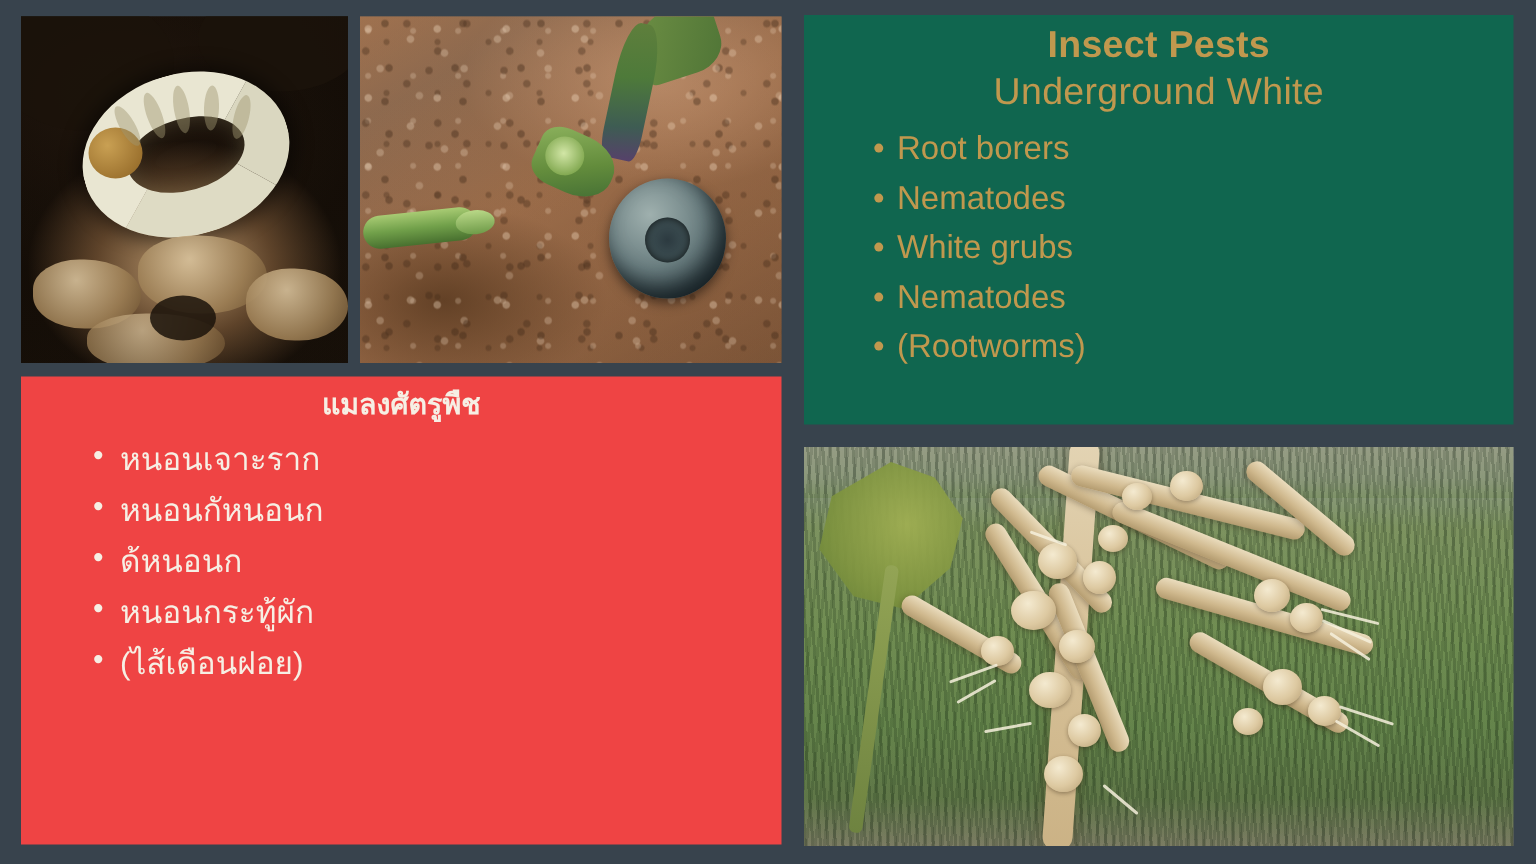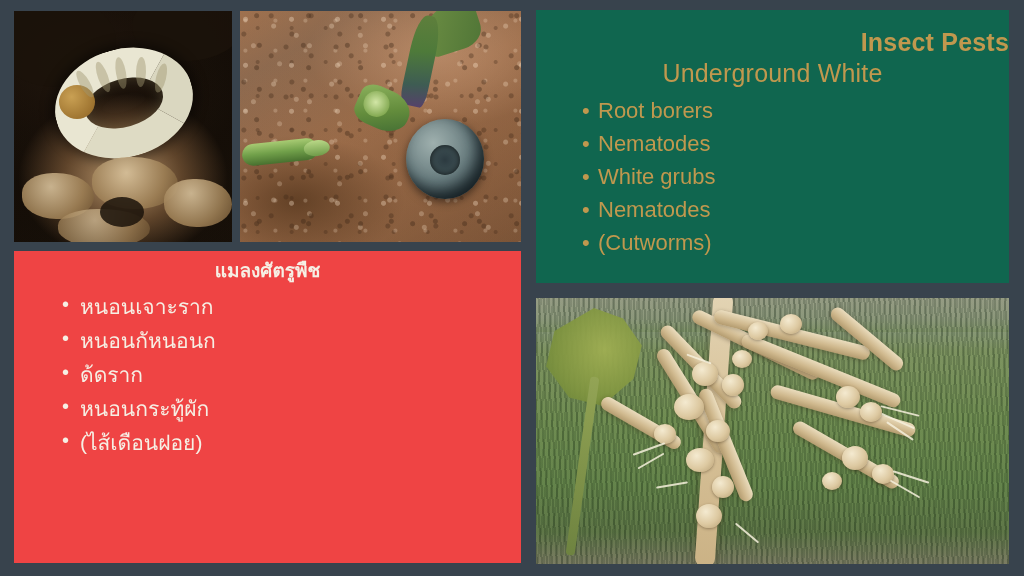--- a/index.html
+++ b/index.html
@@ -215,26 +215,26 @@
     border-radius: 2px;
   }
 
   
   #panel-green {
     position: absolute;
     left: 536px; top: 10px; width: 473px; height: 273px;
     background: #10664f;
   }
   #panel-green .title {
-    text-align: right;
+    text-align: center;
     color: #c0984e;
     font-weight: bold;
     font-size: 25px;
     line-height: 1.05;
-    padding-top: 19px;
+    padding-top: 7px;
     letter-spacing: .2px;
   }
   #panel-green .subtitle {
     text-align: center;
     color: #c0984e;
     font-size: 25px;
     line-height: 1.15;
     padding-top: 4px;
     letter-spacing: .2px;
   }
@@ -377,28 +377,28 @@
   </div>
 
   <div id="panel-green">
     <div class="title">Insect Pests</div>
     <div class="subtitle">Underground White</div>
     <ul>
       <li><span class="b">•</span><span>Root borers</span></li>
       <li><span class="b">•</span><span>Nematodes</span></li>
       <li><span class="b">•</span><span>White grubs</span></li>
       <li><span class="b">•</span><span>Nematodes</span></li>
-      <li><span class="b">•</span><span>(Cutworms)</span></li>
+      <li><span class="b">•</span><span>(Rootworms)</span></li>
     </ul>
   </div>
 
   <div id="panel-tan">
     <div class="title-th">แมลงศัตรูพืช</div>
     <ul>
       <li><span class="b">•</span><span>หนอนเจาะราก</span></li>
       <li><span class="b">•</span><span>หนอนกัหนอนก</span></li>
-      <li><span class="b">•</span><span>ด้ดราก</span></li>
+      <li><span class="b">•</span><span>ด้หนอนก</span></li>
       <li><span class="b">•</span><span>หนอนกระทู้ผัก</span></li>
       <li><span class="b">•</span><span>(ไส้เดือนฝอย)</span></li>
     </ul>
   </div>
 
 </div>
 
 </body></html>

